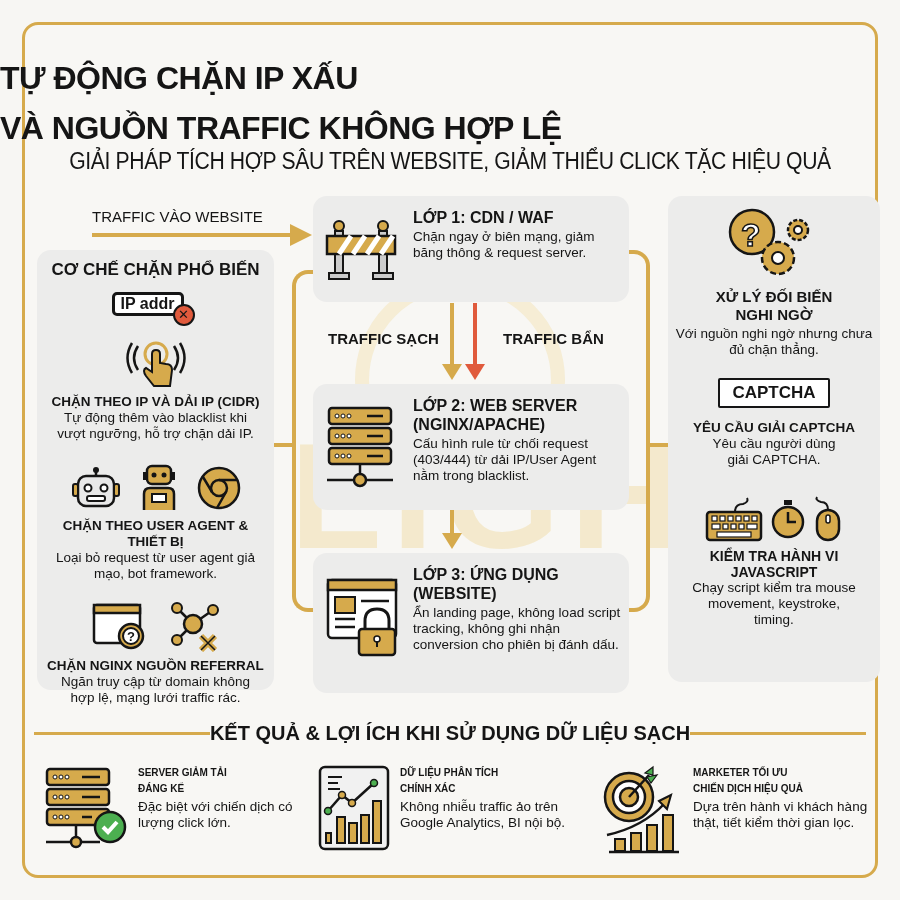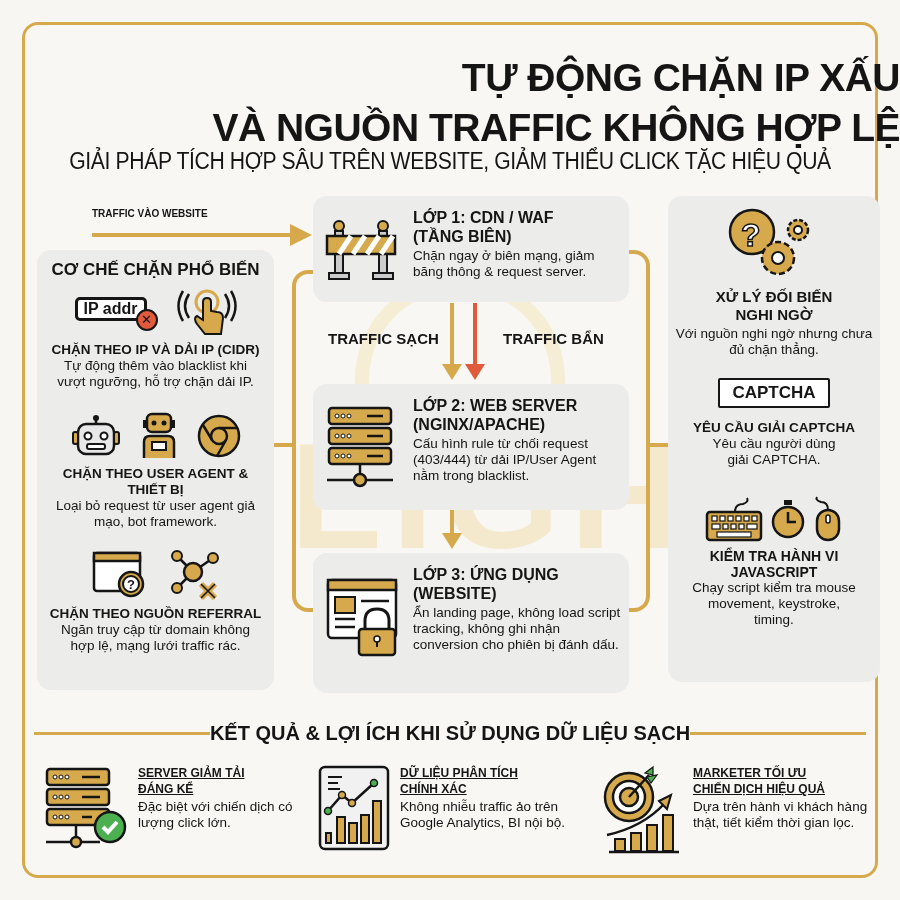--- a/index.html
+++ b/index.html
@@ -2,41 +2,41 @@
 <html><head>
 <meta charset="utf-8">
 <style>
   * { box-sizing: border-box; margin: 0; padding: 0; }
   html, body { width: 900px; height: 900px; background: #f7f6f3; overflow: hidden; }
   body { font-family: "Liberation Sans", "DejaVu Sans", sans-serif; color: #151515; position: relative; }
 
   .frame { position: absolute; left: 22px; top: 22px; width: 856px; height: 856px;
            border: 3px solid #d6aa4c; border-radius: 16px; background: #f8f7f4; }
 
-  .title { position: absolute; left: 0; width: 900px; text-align: right; font-weight: 700;
-           font-size: 39px; letter-spacing: -0.5px; line-height: 50px; }
+  .title { position: absolute; left: 0; width: 900px; text-align: left; font-weight: 700;
+           font-size: 32px; letter-spacing: -0.5px; line-height: 50px; }
   .title.l1 { top: 53px; }
   .title.l2 { top: 103px; }
   .subtitle { position: absolute; top: 148px; left: 0; width: 900px; text-align: center;
               font-size: 23px; letter-spacing: -0.4px; font-family: "Liberation Sans", sans-serif; transform: scaleX(0.92); }
 
   .watermark { position: absolute; left: 290px; top: 410px; font-size: 150px; font-weight: 700;
                color: #f1dfae; opacity: 0.55; letter-spacing: 10px; z-index: 0; }
   .wm-ring { position: absolute; left: 355px; top: 275px; width: 210px; height: 210px;
              border: 14px solid #f3e3b6; border-radius: 50%; opacity: 0.5; z-index: 0; }
 
   .panel { position: absolute; background: #ececeb; border-radius: 14px; z-index: 1; }
   .left-panel { left: 37px; top: 250px; width: 237px; height: 440px; }
   .right-panel { left: 668px; top: 196px; width: 212px; height: 486px; }
   .layer { left: 313px; width: 316px; }
   .layer1 { top: 196px; height: 106px; }
   .layer2 { top: 384px; height: 126px; }
   .layer3 { top: 553px; height: 140px; }
 
-  .traffic-in { position: absolute; left: 92px; top: 208px; font-weight: 700; font-size: 10px; z-index: 2; }
+  .traffic-in { position: absolute; left: 92px; top: 208px; font-weight: 400; font-size: 15px; z-index: 2; }
   .arrow-h { position: absolute; left: 92px; top: 233px; width: 200px; height: 4px; background: #d6aa4c; z-index: 2; }
   .arrow-h::after { content: ""; position: absolute; right: -20px; top: -9px; border-left: 22px solid #d6aa4c;
                     border-top: 11px solid transparent; border-bottom: 11px solid transparent; }
 
   .bracket { position: absolute; z-index: 0; border: 4px solid #d6aa4c; }
   .bracket-left { left: 292px; top: 270px; width: 25px; height: 342px; border-right: none; border-radius: 16px 0 0 16px; }
   .bracket-right { left: 628px; top: 250px; width: 22px; height: 362px; border-left: none; border-radius: 0 16px 16px 0; }
   .conn-left { position: absolute; left: 274px; top: 443px; width: 20px; height: 4px; background: #d6aa4c; z-index: 0; }
   .conn-right { position: absolute; left: 648px; top: 443px; width: 20px; height: 4px; background: #d6aa4c; z-index: 0; }
 
@@ -57,21 +57,21 @@
   .layer-icon { position: absolute; left: 12px; }
   .layer-text { position: absolute; left: 100px; top: 12px; width: 212px; }
   .layer-title { font-weight: 700; font-size: 16px; line-height: 19px; }
   .layer-desc { font-size: 13.5px; line-height: 16px; margin-top: 2px; }
 
   .benefits-header { position: absolute; left: 34px; top: 722px; width: 832px; display: flex; align-items: center; }
   .bh-line { flex: 1; height: 3px; background: #d6aa4c; }
   .bh-text { font-weight: 700; font-size: 20px; white-space: nowrap; }
 
   .benefit { position: absolute; top: 765px; display: flex; gap: 10px; }
-  .benefit .b-title { font-weight: 700; font-size: 12px; line-height: 16px; text-decoration: underline; }
+  .benefit .b-title { font-weight: 700; font-size: 10px; line-height: 16px; }
   .benefit .b-desc { font-size: 13.5px; line-height: 16px; margin-top: 2px; }
 </style>
 </head>
 <body>
 
 <div class="frame"></div>
 
 <div class="title l1">TỰ ĐỘNG CHẶN IP XẤU</div>
 <div class="title l2">VÀ NGUỒN TRAFFIC KHÔNG HỢP LỆ</div>
 <div class="subtitle">GIẢI PHÁP TÍCH HỢP SÂU TRÊN WEBSITE, GIẢM THIỂU CLICK TẶC HIỆU QUẢ</div>
@@ -84,21 +84,21 @@
 
 <div class="bracket bracket-left"></div>
 <div class="conn-left"></div>
 <div class="bracket bracket-right"></div>
 <div class="conn-right"></div>
 
 <div class="panel left-panel">
   <div class="panel-title">CƠ CHẾ CHẶN PHỔ BIẾN</div>
 
   <div style="margin-top:8px;">
-    <div class="icon-row" style="">
+    <div class="icon-row" style="flex-direction:column;">
       <div style="position:relative;width:88px;height:38px;">
         <div style="position:absolute;left:0;top:4px;width:72px;height:24px;border:3px solid #151515;border-radius:5px;background:#fff;font-weight:700;font-size:16px;line-height:18px;text-align:center;">IP addr</div>
         <div style="position:absolute;left:61px;top:16px;width:22px;height:22px;border-radius:50%;background:#e05a3c;border:2px solid #151515;color:#151515;font-weight:700;font-size:13px;line-height:17px;text-align:center;">✕</div>
       </div>
       <svg width="60" height="48" viewBox="0 0 60 48">
         <path d="M12 6 Q4 18 12 30" stroke="#151515" stroke-width="2.5" fill="none"></path>
         <path d="M6 3 Q-3 18 6 33" stroke="#151515" stroke-width="2.5" fill="none"></path>
         <path d="M48 6 Q56 18 48 30" stroke="#151515" stroke-width="2.5" fill="none"></path>
         <path d="M54 3 Q63 18 54 33" stroke="#151515" stroke-width="2.5" fill="none"></path>
         <circle cx="30" cy="14" r="11" fill="none" stroke="#d6aa4c" stroke-width="3"></circle>
@@ -154,39 +154,38 @@
         <line x1="24" y1="22" x2="44" y2="8" stroke="#151515" stroke-width="2.5"></line>
         <line x1="24" y1="22" x2="8" y2="38" stroke="#151515" stroke-width="2.5"></line>
         <circle cx="8" cy="6" r="5" fill="#d6aa4c" stroke="#151515" stroke-width="2"></circle>
         <circle cx="44" cy="8" r="5" fill="#d6aa4c" stroke="#151515" stroke-width="2"></circle>
         <circle cx="8" cy="38" r="5" fill="#d6aa4c" stroke="#151515" stroke-width="2"></circle>
         <circle cx="24" cy="22" r="9" fill="#d6aa4c" stroke="#151515" stroke-width="2.5"></circle>
         <path d="M32 34 L46 48 M46 34 L32 48" stroke="#d6aa4c" stroke-width="6"></path>
         <path d="M32 34 L46 48 M46 34 L32 48" stroke="#151515" stroke-width="1.5"></path>
       </svg>
     </div>
-    <div class="item-title" style="margin-top:6px;">CHẶN THEO NGUỒN REFERRAL</div>
+    <div class="item-title" style="margin-top:6px;">CHẶN NGINX NGUỒN REFERRAL</div>
     <div class="item-desc" style="padding:0 12px;text-align:center;">Ngăn truy cập từ domain không hợp lệ, mạng lưới traffic rác.</div>
   </div>
 </div>
 
 <div class="panel layer layer1">
   <svg class="layer-icon" style="top:22px;" width="72" height="64" viewBox="0 0 72 64">
     <circle cx="14" cy="8" r="5" fill="#d6aa4c" stroke="#151515" stroke-width="2"></circle>
     <circle cx="58" cy="8" r="5" fill="#d6aa4c" stroke="#151515" stroke-width="2"></circle>
     <rect x="10" y="13" width="8" height="42" fill="#ccc" stroke="#151515" stroke-width="2"></rect>
     <rect x="54" y="13" width="8" height="42" fill="#ccc" stroke="#151515" stroke-width="2"></rect>
     <rect x="2" y="18" width="68" height="18" fill="#d6aa4c" stroke="#151515" stroke-width="2.5"></rect>
     <path d="M14 36 L26 18 M28 36 L40 18 M42 36 L54 18 M56 36 L68 18" stroke="#fff" stroke-width="5"></path>
     <rect x="4" y="55" width="20" height="6" fill="#ccc" stroke="#151515" stroke-width="2"></rect>
     <rect x="48" y="55" width="20" height="6" fill="#ccc" stroke="#151515" stroke-width="2"></rect>
   </svg>
   <div class="layer-text">
     <div class="layer-title">LỚP 1: CDN / WAF</div>
-    <div class="layer-title">(TẦNG BIÊN)</div>
     <div class="layer-desc">Chặn ngay ở biên mạng, giảm băng thông &amp; request server.</div>
   </div>
 </div>
 
 <div class="v-arrow va-clean"></div>
 <div class="v-arrow va-dirty"></div>
 <div class="lbl-clean">TRAFFIC SẠCH</div>
 <div class="lbl-dirty">TRAFFIC BẨN</div>
 
 <div class="panel layer layer2">

